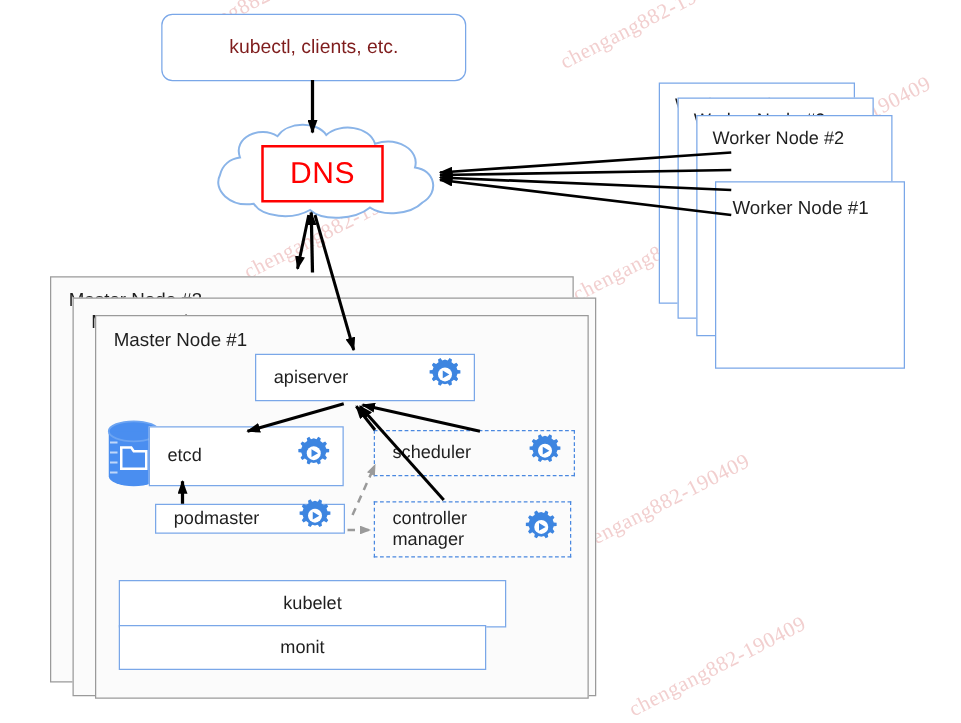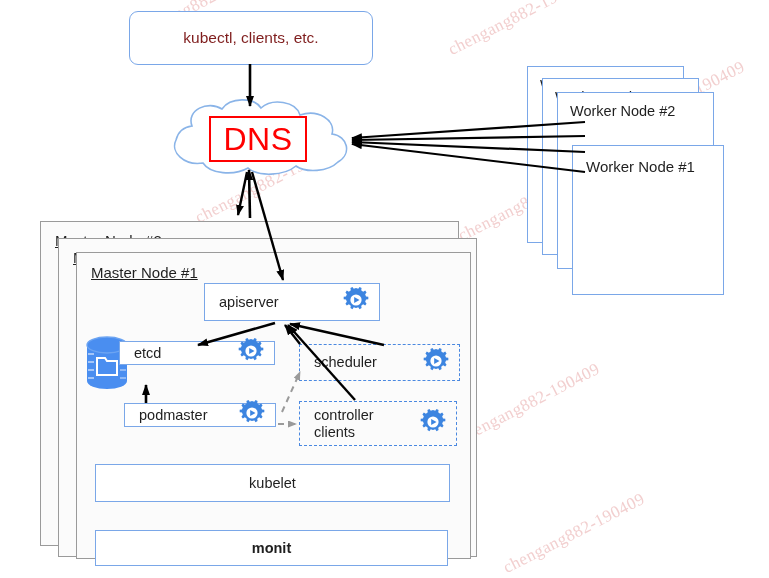--- a/index.html
+++ b/index.html
@@ -61,21 +61,21 @@
     left: 146px; top: 96px;
     width: 224px; height: 82px;
   }
   .dns-label {
     position: absolute;
     left: 63px; top: 20px;
     width: 94px; height: 42px;
     border: 2.4px solid #ff0000;
     background: #ffffff;
     color: #ff0000;
-    font-size: 32px;
+    font-size: 24px;
     display: flex;
     align-items: center;
     justify-content: center;
     letter-spacing: 0.5px;
   }
 
   
   .worker-card {
     border: 1.5px solid #7aa7e8;
     background: #ffffff;
@@ -94,21 +94,20 @@
   .master-card {
     border: 1px solid #9a9a9a;
     background: #fbfbfb;
   }
   .master-title {
     position: absolute;
     left: 14px; top: 10px;
     font-size: 15px;
     color: #1f1f1f;
     white-space: nowrap;
-    text-decoration: underline;
   }
 
   
   .comp {
     background: #ffffff;
     display: flex;
     align-items: center;
     box-sizing: border-box;
   }
   .comp.solid { border: 1.5px solid #7aa7e8; }
@@ -207,21 +206,21 @@
     <svg width="46" height="54" viewBox="0 0 46 54">
       <ellipse cx="23" cy="9" rx="20" ry="8" fill="#4a8ef0"></ellipse>
       <path d="M3 9 L3 45 A20 8 0 0 0 43 45 L43 9 Z" fill="#4a8ef0"></path>
       <ellipse cx="23" cy="9" rx="20" ry="8" fill="none" stroke="#6ca4f2" stroke-width="1.4"></ellipse>
       <path d="M4 18 L10 18 M4 26 L10 26 M4 34 L10 34 M4 42 L10 42" stroke="#ffffff" stroke-width="1.6" opacity="0.65"></path>
       <path d="M36 18 L42 18 M36 26 L42 26 M36 34 L42 34 M36 42 L42 42" stroke="#ffffff" stroke-width="1.6" opacity="0.5"></path>
       <path d="M13 25 L13 39 L33 39 L33 25 L23 25 L21 22 L13 22 Z" fill="none" stroke="#ffffff" stroke-width="2"></path>
     </svg>
   </div>
 
-  <div class="abs comp solid" style="left:119px; top:341px; width:156px; height:24px; position:absolute;">
+  <div class="abs comp solid" style="left:119px; top:341px; width:156px; height:48px; position:absolute;">
     <span class="label">etcd</span>
     <span class="gear">
       <svg width="28" height="28" viewBox="0 0 40 40">
         <path d="M20 3 l3.2 1 1.9-2.7 2.9 1.6 -0.6 3.3 2.8 2 2.9-1.6 2 2.6 -2 2.7 1.2 3.2 3.3 0.3 0 3.6 -3.3 0.3 -1.2 3.2 2 2.7 -2 2.6 -2.9-1.6 -2.8 2 0.6 3.3 -2.9 1.6 -1.9-2.7 -3.2 1 -3.2-1 -1.9 2.7 -2.9-1.6 0.6-3.3 -2.8-2 -2.9 1.6 -2-2.6 2-2.7 -1.2-3.2 -3.3-0.3 0-3.6 3.3-0.3 1.2-3.2 -2-2.7 2-2.6 2.9 1.6 2.8-2 -0.6-3.3 2.9-1.6 1.9 2.7z" fill="#3d85e0"></path>
         <circle cx="20" cy="20" r="10.5" fill="#3d85e0"></circle>
         <circle cx="20" cy="20" r="8" fill="#ffffff"></circle>
         <path d="M17.4 15.6 L25 20 L17.4 24.4 Z" fill="#3d85e0"></path>
       </svg>
     </span>
   </div>
@@ -244,36 +243,36 @@
       <svg width="28" height="28" viewBox="0 0 40 40">
         <path d="M20 3 l3.2 1 1.9-2.7 2.9 1.6 -0.6 3.3 2.8 2 2.9-1.6 2 2.6 -2 2.7 1.2 3.2 3.3 0.3 0 3.6 -3.3 0.3 -1.2 3.2 2 2.7 -2 2.6 -2.9-1.6 -2.8 2 0.6 3.3 -2.9 1.6 -1.9-2.7 -3.2 1 -3.2-1 -1.9 2.7 -2.9-1.6 0.6-3.3 -2.8-2 -2.9 1.6 -2-2.6 2-2.7 -1.2-3.2 -3.3-0.3 0-3.6 3.3-0.3 1.2-3.2 -2-2.7 2-2.6 2.9 1.6 2.8-2 -0.6-3.3 2.9-1.6 1.9 2.7z" fill="#3d85e0"></path>
         <circle cx="20" cy="20" r="10.5" fill="#3d85e0"></circle>
         <circle cx="20" cy="20" r="8" fill="#ffffff"></circle>
         <path d="M17.4 15.6 L25 20 L17.4 24.4 Z" fill="#3d85e0"></path>
       </svg>
     </span>
   </div>
 
   <div class="abs comp dashed" style="left:299px; top:401px; width:158px; height:45px; position:absolute;">
-    <span class="label" style="max-width:78px; white-space:normal;">controller clients</span>
-    <span class="gear">
-      <svg width="28" height="28" viewBox="0 0 40 40">
-        <path d="M20 3 l3.2 1 1.9-2.7 2.9 1.6 -0.6 3.3 2.8 2 2.9-1.6 2 2.6 -2 2.7 1.2 3.2 3.3 0.3 0 3.6 -3.3 0.3 -1.2 3.2 2 2.7 -2 2.6 -2.9-1.6 -2.8 2 0.6 3.3 -2.9 1.6 -1.9-2.7 -3.2 1 -3.2-1 -1.9 2.7 -2.9-1.6 0.6-3.3 -2.8-2 -2.9 1.6 -2-2.6 2-2.7 -1.2-3.2 -3.3-0.3 0-3.6 3.3-0.3 1.2-3.2 -2-2.7 2-2.6 2.9 1.6 2.8-2 -0.6-3.3 2.9-1.6 1.9 2.7z" fill="#3d85e0"></path>
-        <circle cx="20" cy="20" r="10.5" fill="#3d85e0"></circle>
-        <circle cx="20" cy="20" r="8" fill="#ffffff"></circle>
-        <path d="M17.4 15.6 L25 20 L17.4 24.4 Z" fill="#3d85e0"></path>
-      </svg>
-    </span>
-  </div>
-
-  <div class="abs wide-box" style="left:95px; top:464px; width:355px; height:38px;">
+    <span class="label" style="max-width:78px; white-space:normal;">controller manager</span>
+    <span class="gear">
+      <svg width="28" height="28" viewBox="0 0 40 40">
+        <path d="M20 3 l3.2 1 1.9-2.7 2.9 1.6 -0.6 3.3 2.8 2 2.9-1.6 2 2.6 -2 2.7 1.2 3.2 3.3 0.3 0 3.6 -3.3 0.3 -1.2 3.2 2 2.7 -2 2.6 -2.9-1.6 -2.8 2 0.6 3.3 -2.9 1.6 -1.9-2.7 -3.2 1 -3.2-1 -1.9 2.7 -2.9-1.6 0.6-3.3 -2.8-2 -2.9 1.6 -2-2.6 2-2.7 -1.2-3.2 -3.3-0.3 0-3.6 3.3-0.3 1.2-3.2 -2-2.7 2-2.6 2.9 1.6 2.8-2 -0.6-3.3 2.9-1.6 1.9 2.7z" fill="#3d85e0"></path>
+        <circle cx="20" cy="20" r="10.5" fill="#3d85e0"></circle>
+        <circle cx="20" cy="20" r="8" fill="#ffffff"></circle>
+        <path d="M17.4 15.6 L25 20 L17.4 24.4 Z" fill="#3d85e0"></path>
+      </svg>
+    </span>
+  </div>
+
+  <div class="abs wide-box" style="left:95px; top:464px; width:310px; height:38px;">
     <span>kubelet</span>
   </div>
 
-  <div class="abs wide-box" style="left:95px; top:530px; width:353px; height:36px;font-weight:bold;">
+  <div class="abs wide-box" style="left:95px; top:500px; width:294px; height:36px;">
     <span>monit</span>
   </div>
 
   <svg id="wires">
     <defs>
       <marker id="ah" markerWidth="11" markerHeight="8" refX="10" refY="4" orient="auto" markerUnits="userSpaceOnUse">
         <path d="M0,0 L11,4 L0,8 Z" fill="#000000"></path>
       </marker>
       <marker id="ah-gray" markerWidth="9" markerHeight="7" refX="8" refY="3.5" orient="auto" markerUnits="userSpaceOnUse">
         <path d="M0,0 L9,3.5 L0,7 Z" fill="#9a9a9a"></path>

